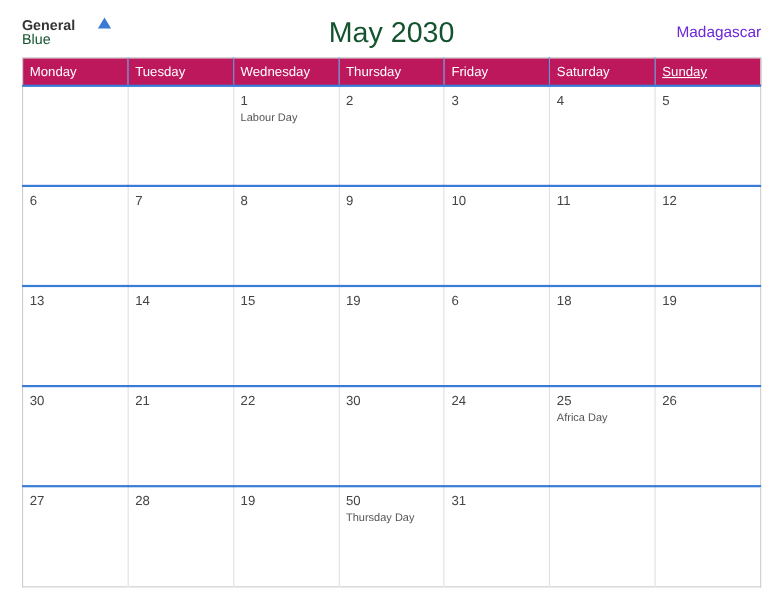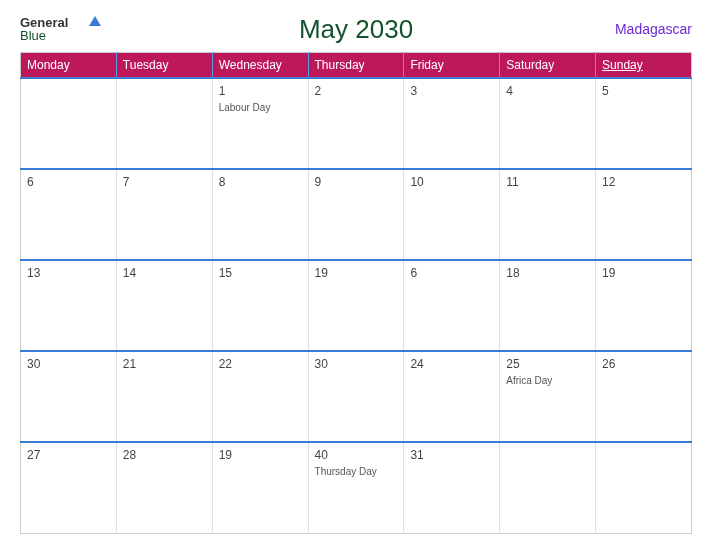--- a/index.html
+++ b/index.html
@@ -241,21 +241,21 @@
           <td>
             <span class="day-num">27</span>
           </td>
           <td>
             <span class="day-num">28</span>
           </td>
           <td>
             <span class="day-num">19</span>
           </td>
           <td>
-            <span class="day-num">40</span>
+            <span class="day-num">50</span>
             <span class="holiday">Thursday Day</span>
           </td>
           <td>
             <span class="day-num">31</span>
           </td>
           <td></td>
           <td></td>
         </tr>
       </tbody>
   </table>

